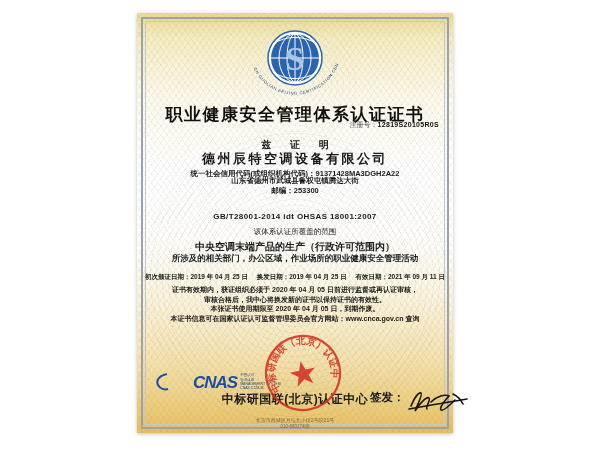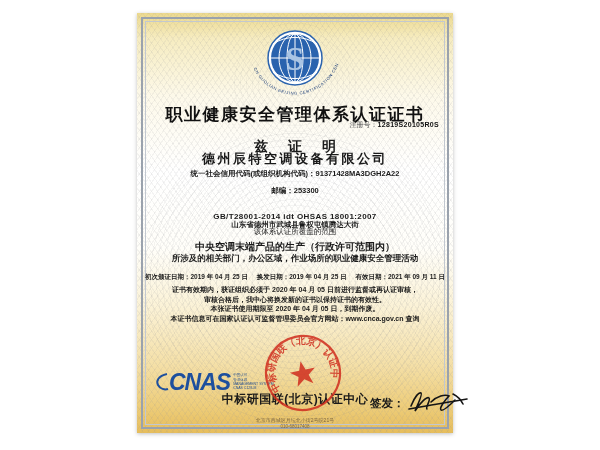--- a/index.html
+++ b/index.html
@@ -24,38 +24,38 @@
   .rosette.top{left:93px;top:8px;width:130px;height:125px;opacity:.4;}
   .frame{position:absolute;inset:4px;border:2px solid #9aa2ad;pointer-events:none;}
   .frame-inner{position:absolute;inset:8px;border:1px solid #c2c8d0;pointer-events:none;}
   .content{position:absolute;inset:0;text-align:center;}
   .line{position:absolute;left:0;width:100%;}
   .logo{position:absolute;left:50%;top:14px;transform:translateX(-50%);}
   .title{top:90px;font-size:17px;font-weight:bold;letter-spacing:1.5px;color:#111;}
   .reg{position:absolute;top:107px;right:14px;font-size:7px;}
   .reg .lab{color:#555;}
   .reg .num{font-weight:bold;color:#111;letter-spacing:.3px;}
-  .certify{top:125px;font-size:14px;font-weight:bold;letter-spacing:8px;text-indent:8px;}
+  .certify{top:125px;font-size:10px;font-weight:bold;letter-spacing:8px;text-indent:8px;}
   .company{top:137px;font-size:13px;font-weight:bold;letter-spacing:2.5px;}
   .credit{top:156px;font-size:7.5px;font-weight:bold;}
-  .addr{top:163px;font-size:7.5px;font-weight:bold;margin-top:44px;}
+  .addr{top:163px;font-size:7.5px;font-weight:bold;}
   .post{top:173px;font-size:7.5px;font-weight:bold;}
   .system{top:187px;font-size:7.5px;font-weight:bold;}
   .standard{top:199px;font-size:8px;font-weight:bold;letter-spacing:.4px;}
   .scopehead{top:214px;font-size:7.5px;}
   .scope1{top:227px;font-size:10px;font-weight:bold;}
   .scope2{top:240px;font-size:8.5px;font-weight:bold;}
   .dates{position:absolute;top:260px;left:8px;right:8px;display:flex;justify-content:space-between;font-size:6.5px;font-weight:bold;}
   .notes{position:absolute;top:272px;left:0;width:100%;font-size:7px;font-weight:600;line-height:9.5px;}
   .cnas{position:absolute;left:18px;top:358px;display:flex;align-items:center;text-align:left;}
-  .cnas-word{font-size:23px;font-weight:bold;font-style:italic;color:#1d4f9e;letter-spacing:-1px;line-height:17px;}
+  .cnas-word{font-size:17px;font-weight:bold;font-style:italic;color:#1d4f9e;letter-spacing:-1px;line-height:17px;margin-left:24px;}
   .cnas-sub{margin-left:3px;font-size:3.5px;line-height:4.4px;color:#27508f;white-space:nowrap;}
   .issuer{top:378px;font-size:12px;font-weight:bold;letter-spacing:.5px;}
   .seal{position:absolute;left:126px;top:320px;opacity:.85;}
-  .sign{position:absolute;left:233px;top:373px;display:flex;align-items:center;}
+  .sign{position:absolute;left:233px;top:373px;display:flex;align-items:flex-start;}
   .sign-label{font-size:11.5px;font-weight:bold;white-space:nowrap;padding-top:4px;}
   .bottom-addr{top:404px;font-size:5px;color:#7d6740;}
   .bottom-tel{top:411px;font-size:4.5px;color:#7d6740;}
 </style>
 </head>
 <body>
 
 <div class="cert">
   <div class="guilloche"></div>
   <div class="rosette big"></div>

